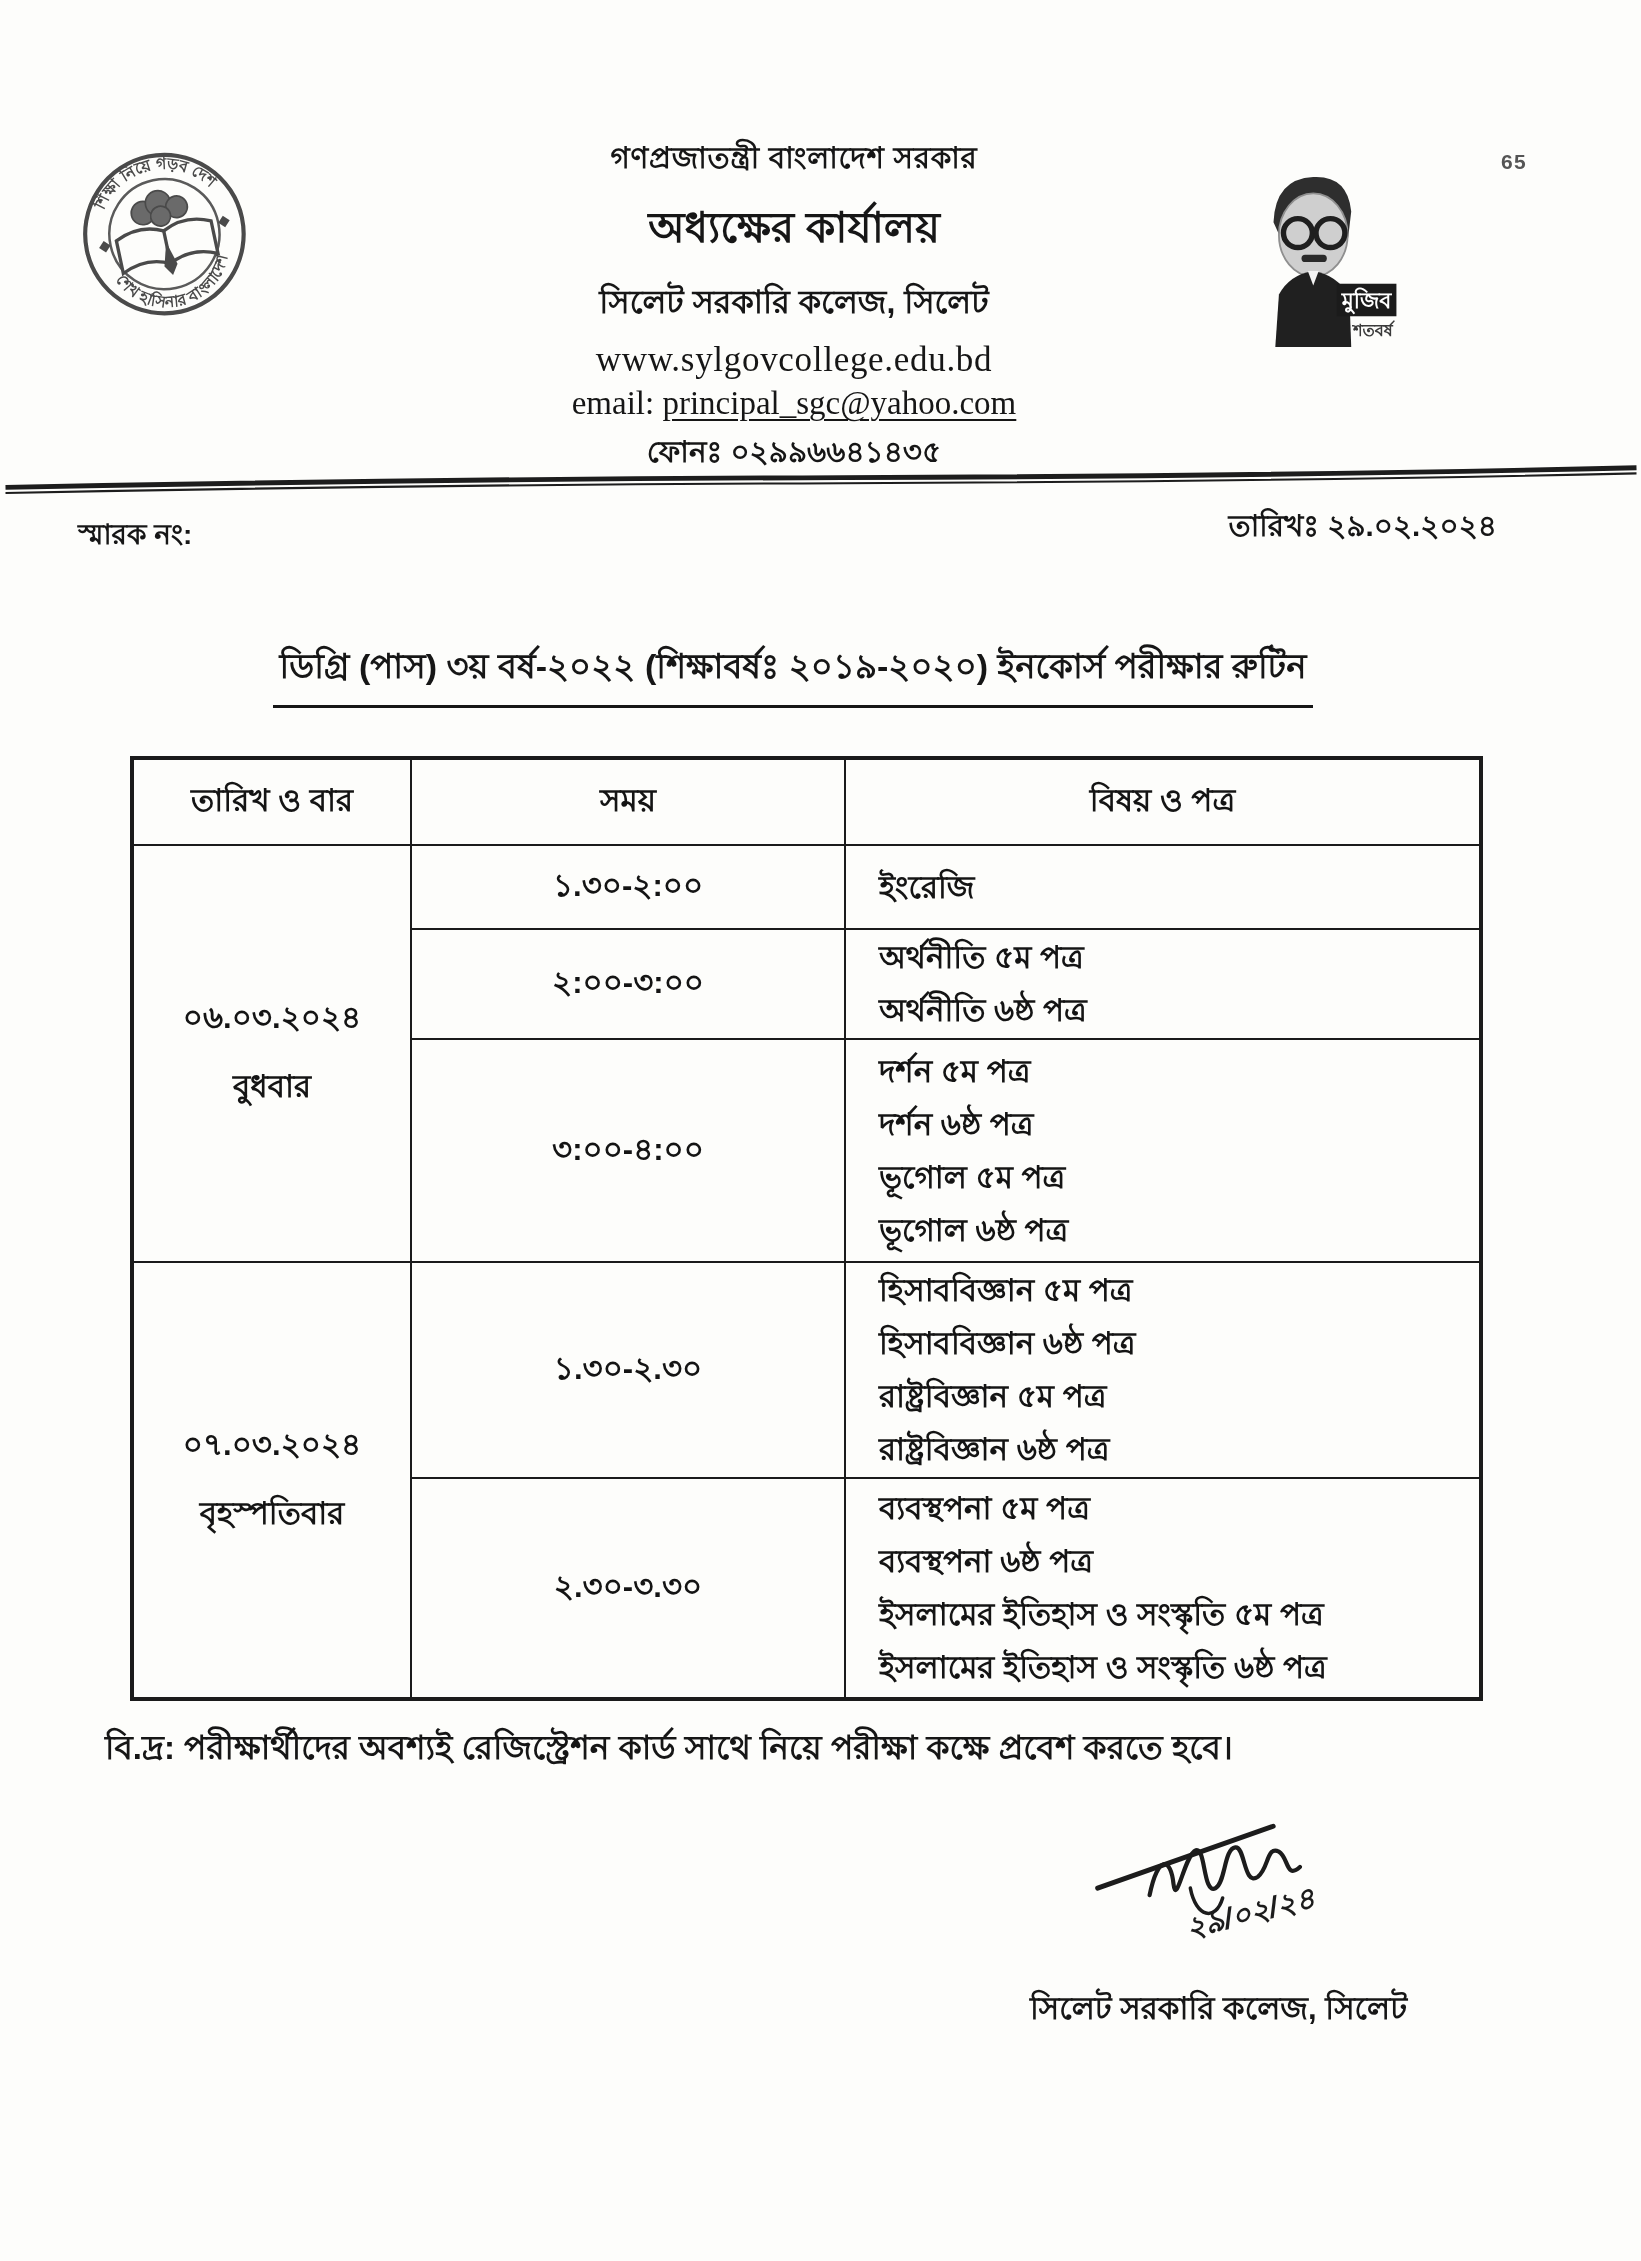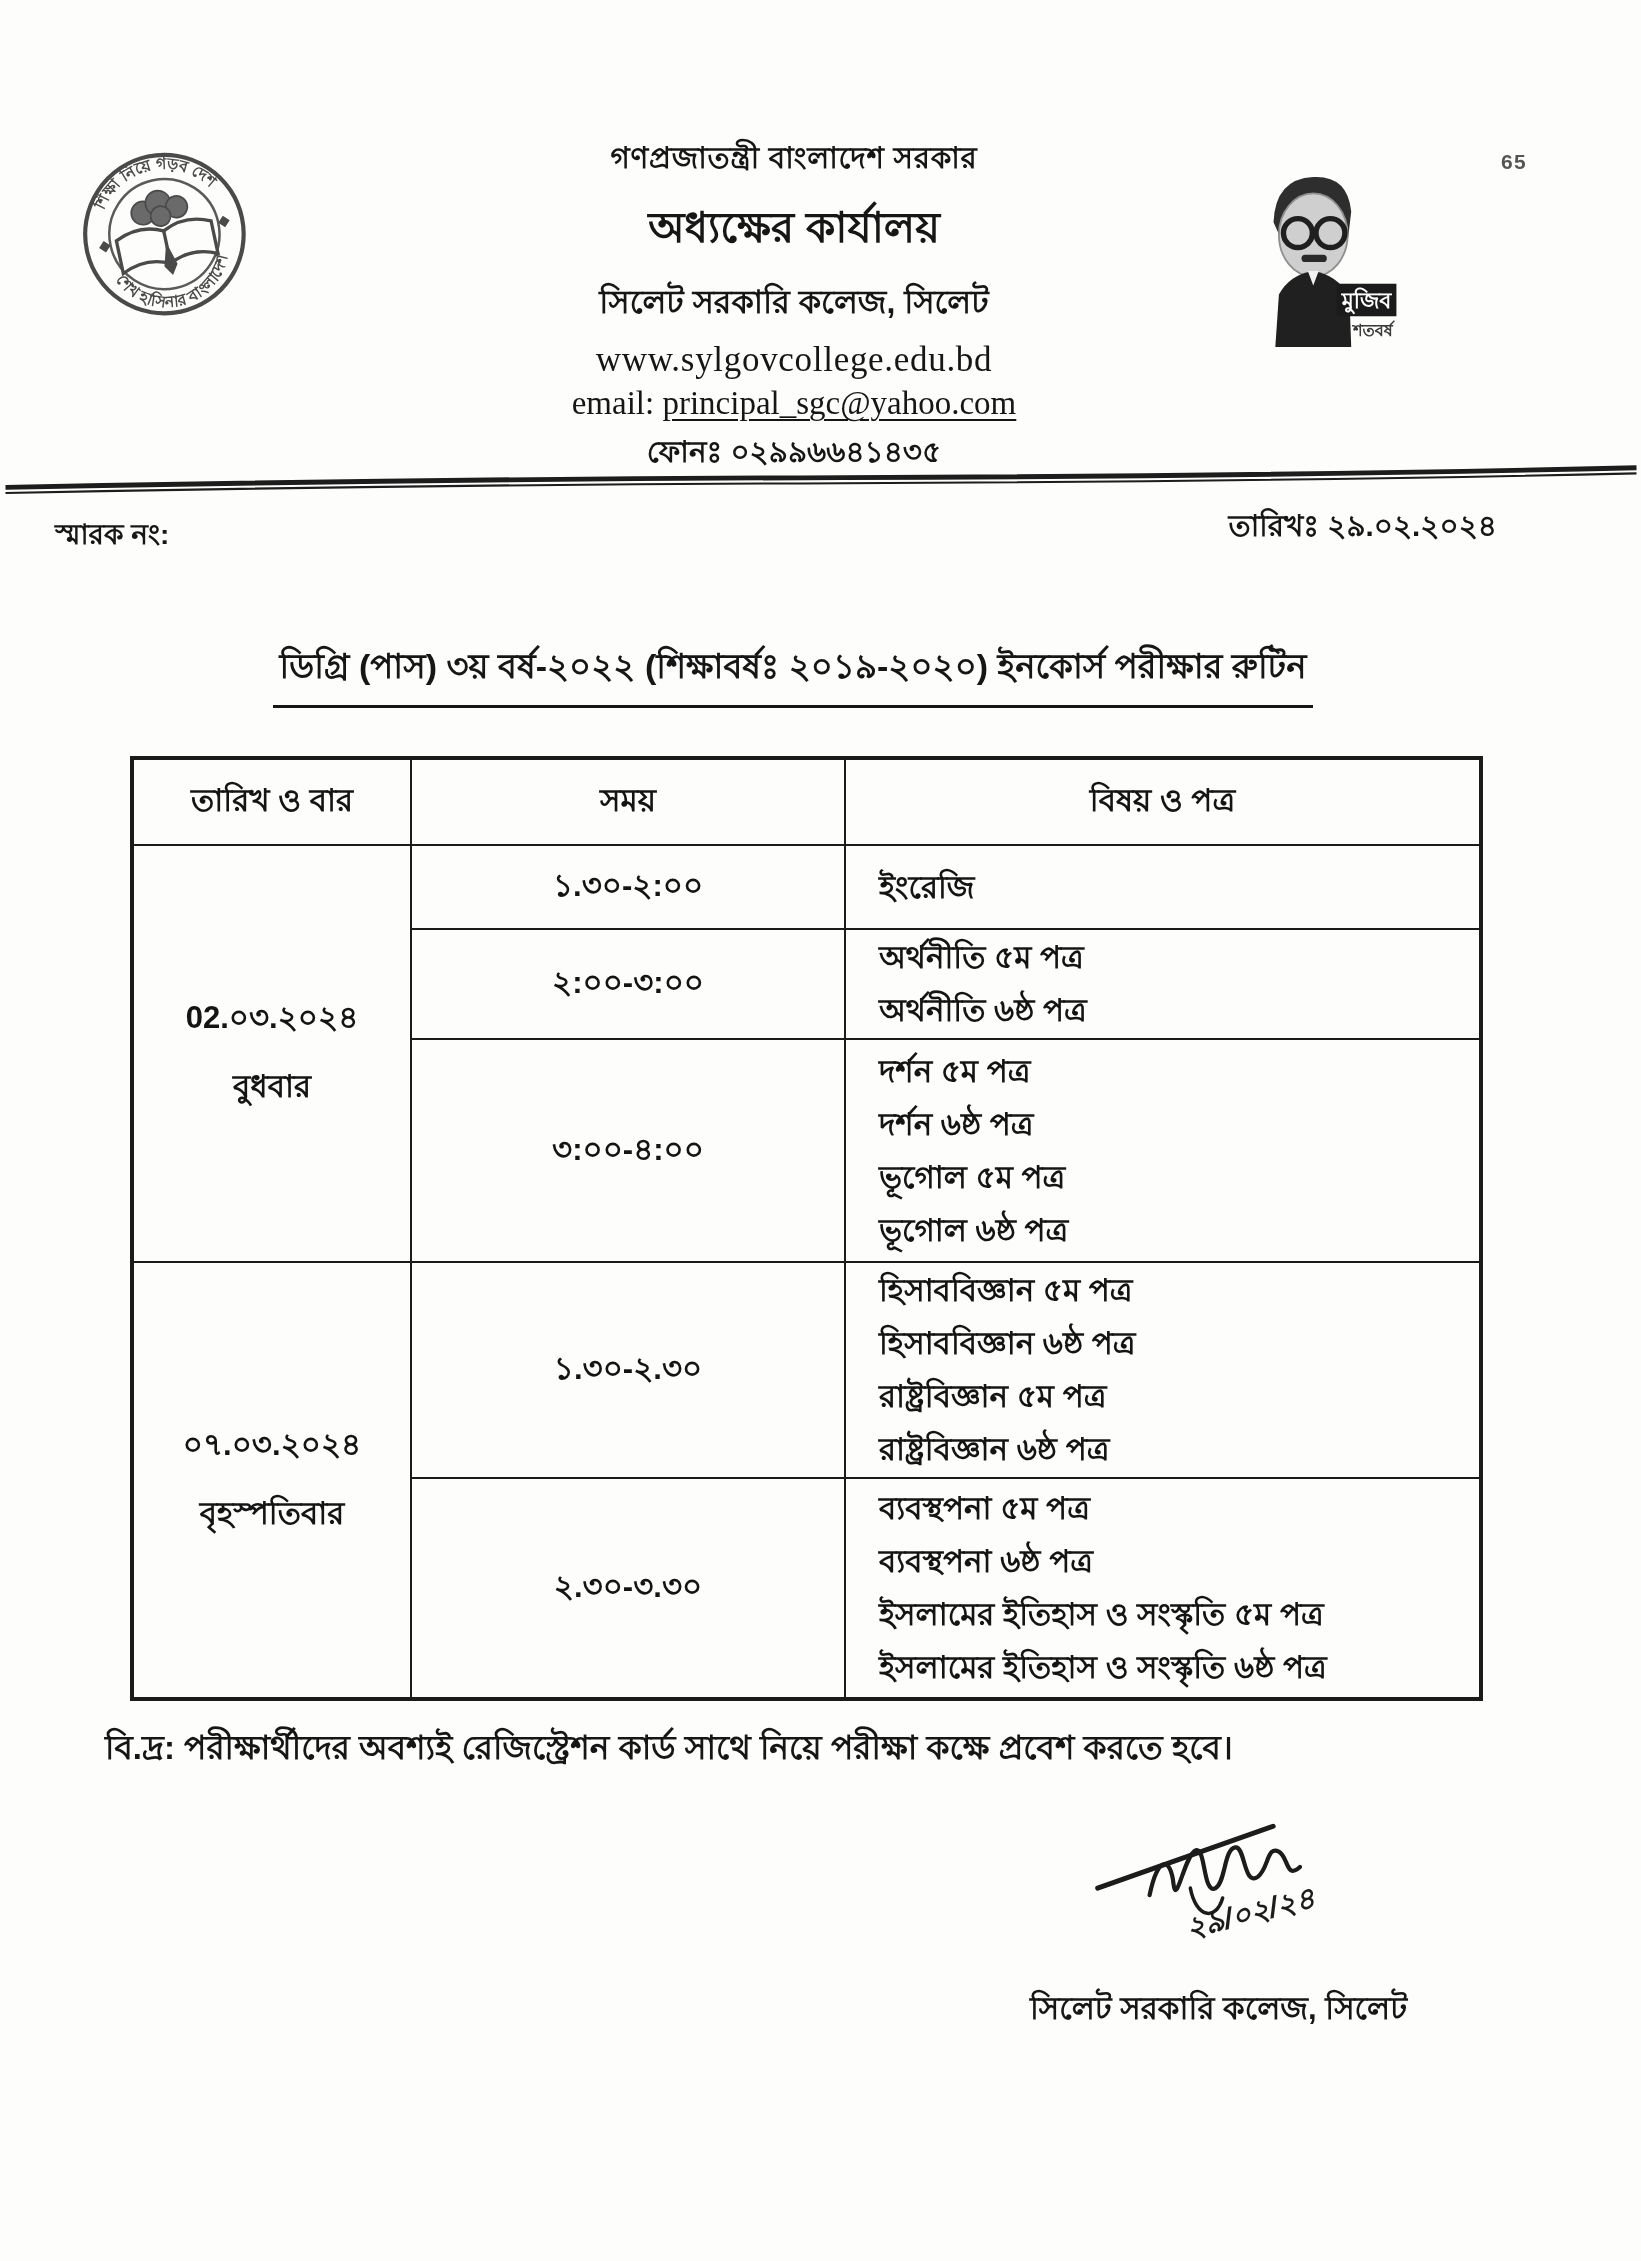--- a/index.html
+++ b/index.html
@@ -29,21 +29,21 @@
   .lh-web{font-size:35px;margin-top:8.4px;letter-spacing:0.7px;}
   .lh-email{font-size:33px;margin-top:5.6px;}
   .lh-email .u{text-decoration:underline;text-underline-offset:4.9px;text-decoration-thickness:2.1px;}
   .lh-phone{font-size:29.5px;font-weight:700;margin-top:7px;}
 
   .seal{position:absolute;left:81px;top:149px;transform:rotate(-12deg);}
   .mujib{position:absolute;left:1230px;top:159px;}
 
   .rule-svg{position:absolute;left:0;top:444px;}
 
-  .memo-label{position:absolute;left:55px;top:513px;font-size:28px;font-weight:700;}
+  .memo-label{position:absolute;left:78px;top:513px;font-size:28px;font-weight:700;}
   .memo-date{position:absolute;right:145px;top:503px;font-size:29.5px;font-weight:700;}
 
   
   .titlewrap{position:absolute;left:0;top:640px;width:1642px;text-align:center;transform:translateX(-28px);}
   .doc-title{
     display:inline-block;font-size:34px;font-weight:700;
     border-bottom:3.5px solid #161616;padding:0 7px 8.4px 7px;
   }
 
   
@@ -168,21 +168,21 @@
         <col style="width:636px">
       </colgroup>
     <tbody>
         <tr style="height:87px">
       <th class="hcell">তারিখ ও বার</th>
       <th class="hcell">সময়</th>
       <th class="hcell">বিষয় ও পত্র</th>
     </tr>
     <tr style="height:84px">
       <td class="datecell" rowspan="3">
-        <div class="d1">02.০৩.২০২৪</div>
+        <div class="d1">০৬.০৩.২০২৪</div>
         <div>বুধবার</div>
       </td>
       <td class="timecell">১.৩০-২:০০</td>
       <td class="subjcell">
         <div class="sline">ইংরেজি</div>
       </td>
     </tr>
     <tr style="height:106px">
       <td class="timecell">২:০০-৩:০০</td>
       <td class="subjcell">

